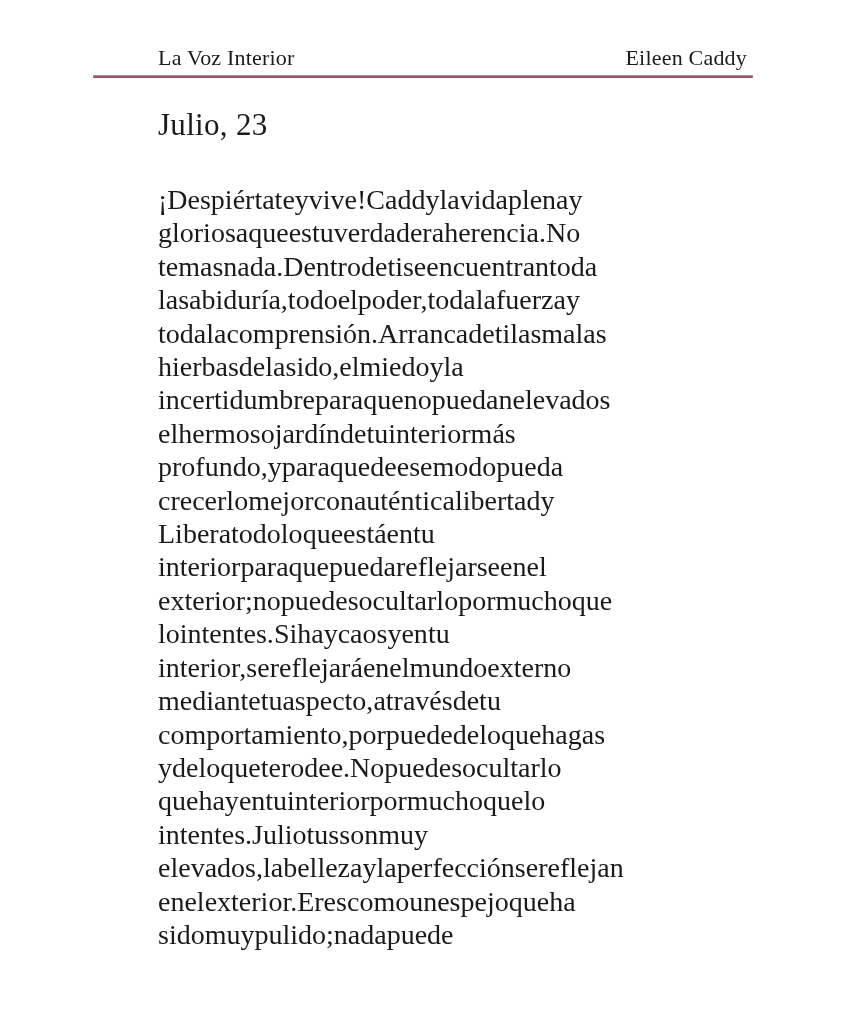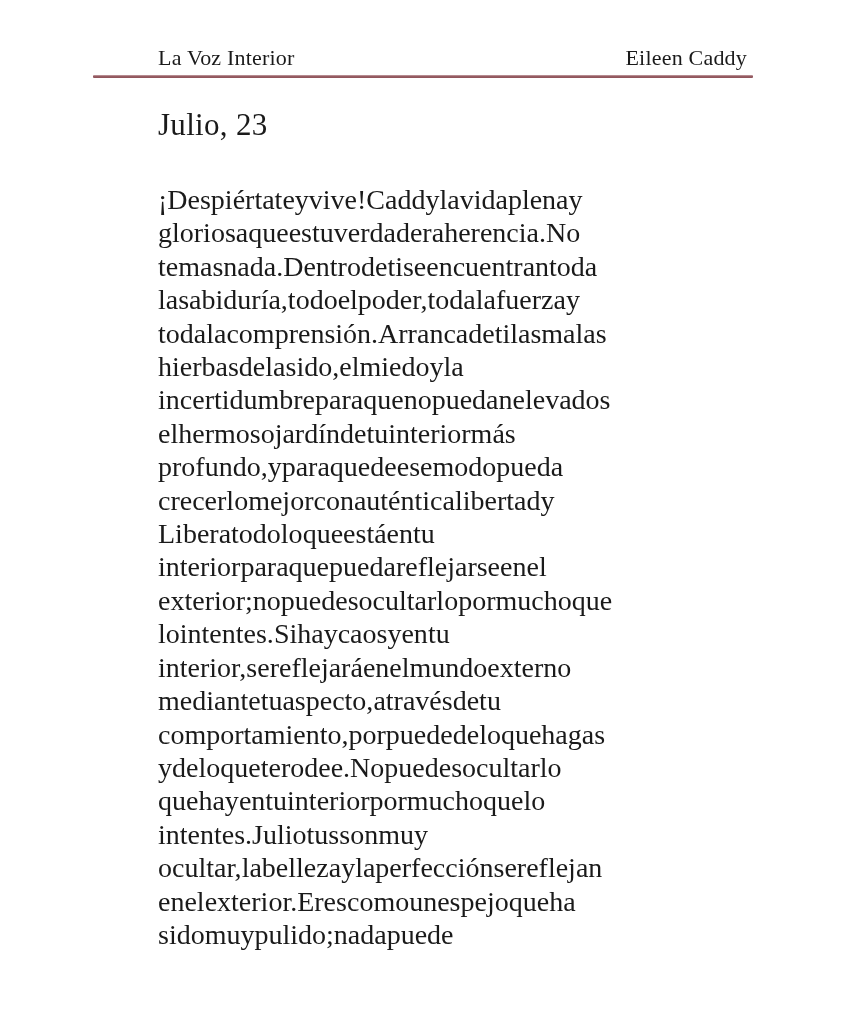--- a/index.html
+++ b/index.html
@@ -99,19 +99,19 @@
       <div class="text-line"><span>Libera</span><span>todo</span><span>lo</span><span>que</span><span>está</span><span>en</span><span>tu</span></div>
       <div class="text-line"><span>interior</span><span>para</span><span>que</span><span>pueda</span><span>reflejarse</span><span>en</span><span>el</span></div>
       <div class="text-line"><span>exterior;</span><span>no</span><span>puedes</span><span>ocultarlo</span><span>por</span><span>mucho</span><span>que</span></div>
       <div class="text-line"><span>lo</span><span>intentes.</span><span>Si</span><span>hay</span><span>caos</span><span>y</span><span>en</span><span>tu</span></div>
       <div class="text-line"><span>interior,</span><span>se</span><span>reflejará</span><span>en</span><span>el</span><span>mundo</span><span>externo</span></div>
       <div class="text-line"><span>mediante</span><span>tu</span><span>aspecto,</span><span>a</span><span>través</span><span>de</span><span>tu</span></div>
       <div class="text-line"><span>comportamiento,</span><span>por</span><span>puede</span><span>de</span><span>lo</span><span>que</span><span>hagas</span></div>
       <div class="text-line"><span>y</span><span>de</span><span>lo</span><span>que</span><span>te</span><span>rodee.</span><span>No</span><span>puedes</span><span>ocultar</span><span>lo</span></div>
       <div class="text-line"><span>que</span><span>hay</span><span>en</span><span>tu</span><span>interior</span><span>por</span><span>mucho</span><span>que</span><span>lo</span></div>
       <div class="text-line"><span>intentes.</span><span>Julio</span><span>tus</span><span>son</span><span>muy</span></div>
-      <div class="text-line"><span>ocultar,</span><span>la</span><span>belleza</span><span>y</span><span>la</span><span>perfección</span><span>se</span><span>reflejan</span></div>
+      <div class="text-line"><span>elevados,</span><span>la</span><span>belleza</span><span>y</span><span>la</span><span>perfección</span><span>se</span><span>reflejan</span></div>
       <div class="text-line"><span>en</span><span>el</span><span>exterior.</span><span>Eres</span><span>como</span><span>un</span><span>espejo</span><span>que</span><span>ha</span></div>
       <div class="text-line"><span>sido</span><span>muy</span><span>pulido;</span><span>nada</span><span>puede</span></div>
       <div class="text-line last"><span>oculto.</span></div>
     </div>
 
 </div>
 
 </body></html>

